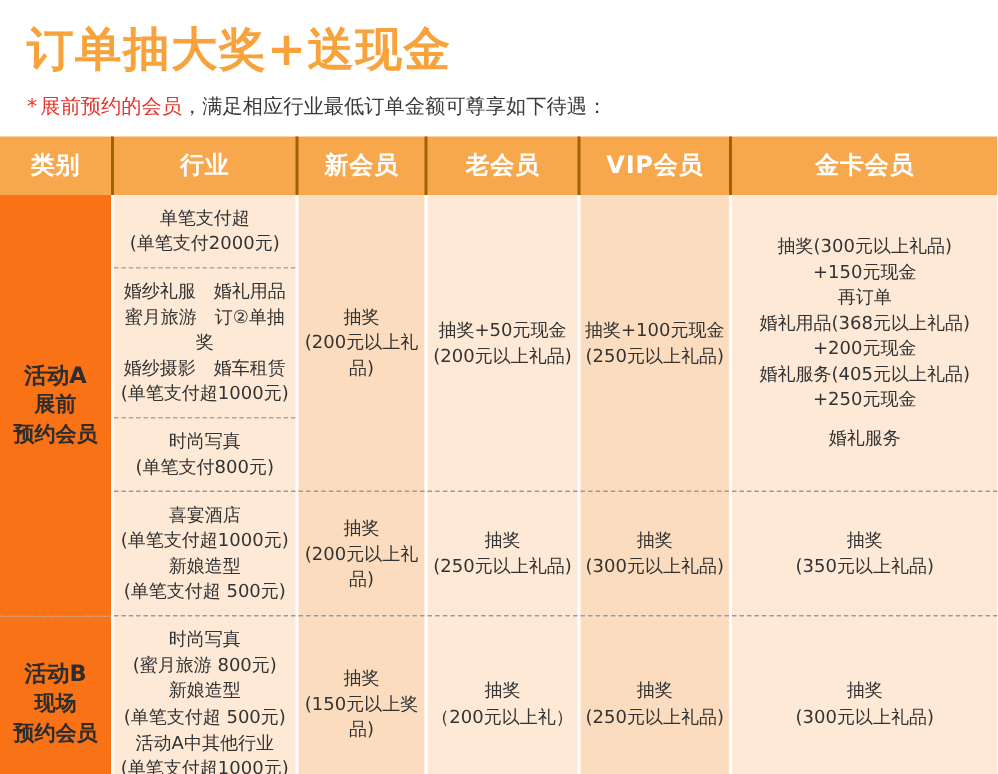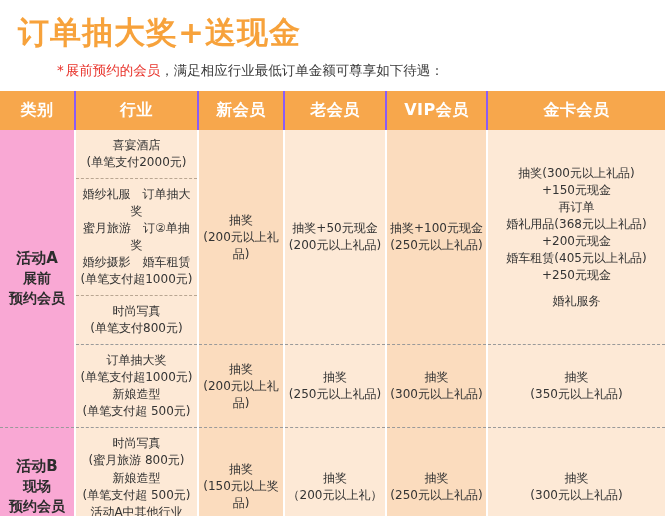--- a/index.html
+++ b/index.html
@@ -30,21 +30,20 @@
     letter-spacing: 1px;
     white-space: nowrap;
   }
   .subtitle {
     position: absolute;
     left: 18px;
     top: 62px;
     font-size: 13.5px;
     color: #3a3a3a;
     white-space: nowrap;
-    margin-left: 39px;
   }
   .subtitle .star { color: #e8322a; margin-right: 2px; }
   .subtitle .red { color: #e8322a; }
 
   
   .tbl {
     position: absolute;
     left: 0;
     top: 91px;
     width: 665px;
@@ -55,37 +54,37 @@
 
   
   .hdr th {
     height: 39px;
     background: #f7a74c;
     color: #ffffff;
     font-size: 16px;
     font-weight: bold;
     text-align: center;
     vertical-align: middle;
-    border-right: 2px solid #8b5cf6;
+    border-right: 2px solid #a16207;
     letter-spacing: 0.5px;
   }
   .hdr th:last-child { border-right: none; }
 
   
   .tbl td {
     text-align: center;
     vertical-align: middle;
     font-size: 12px;
     color: #333333;
     line-height: 1.42;
     border-right: 2px solid #ffffff;
   }
   .tbl td:last-child { border-right: none; }
 
-  .c-cat   { background: #f9a8d4; font-weight: bold; }
+  .c-cat   { background: #f97316; font-weight: bold; }
   .c-alt-d { background: #fbdcbe; }  
   .c-alt-l { background: #fde9d6; }  
 
   .cat-title { font-size: 15px; font-weight: bold; color: #2d2d2d; }
   .cat-sub   { font-size: 14px; color: #2d2d2d; }
 
   
   .dash-top   { border-top: 1px dashed #9a9a9a; }
   .dash-bot   { border-bottom: 1px dashed #9a9a9a; }
 
@@ -138,25 +137,25 @@
 
       <tr>
         <td class="c-cat" rowspan="2">
           <div class="cat-title">活动A</div>
           <div class="cat-sub">展前</div>
           <div class="cat-sub">预约会员</div>
         </td>
 
         <td class="c-alt-l" style="vertical-align:middle;">
           <div class="sub">
-            <div>喜宴酒店</div>
+            <div>单笔支付超</div>
             <div>(单笔支付2000元)</div>
           </div>
           <div class="sub">
-            <div>婚纱礼服　订单抽大奖</div>
+            <div>婚纱礼服　婚礼用品</div>
             <div>蜜月旅游　订②单抽奖</div>
             <div>婚纱摄影　婚车租赁</div>
             <div>(单笔支付超1000元)</div>
           </div>
           <div class="sub">
             <div>时尚写真</div>
             <div>(单笔支付800元)</div>
           </div>
         </td>
 
@@ -174,31 +173,31 @@
           <div>抽奖+100元现金</div>
           <div>(250元以上礼品)</div>
         </td>
 
         <td class="c-alt-l cellpad gold-list">
           <div>抽奖(300元以上礼品)</div>
           <div>+150元现金</div>
           <div>再订单</div>
           <div>婚礼用品(368元以上礼品)</div>
           <div>+200元现金</div>
-          <div>婚车租赁(405元以上礼品)</div>
+          <div>婚礼服务(405元以上礼品)</div>
           <div>+250元现金</div>
           <span class="gap"></span>
           <div>婚礼服务</div>
         </td>
       </tr>
 
       <tr>
         <td class="c-alt-l dash-top">
           <div class="sub">
-            <div>订单抽大奖</div>
+            <div>喜宴酒店</div>
             <div>(单笔支付超1000元)</div>
             <div>新娘造型</div>
             <div>(单笔支付超 500元)</div>
           </div>
         </td>
 
         <td class="c-alt-d cellpad dash-top">
           <div>抽奖</div>
           <div>(200元以上礼品)</div>
         </td>

